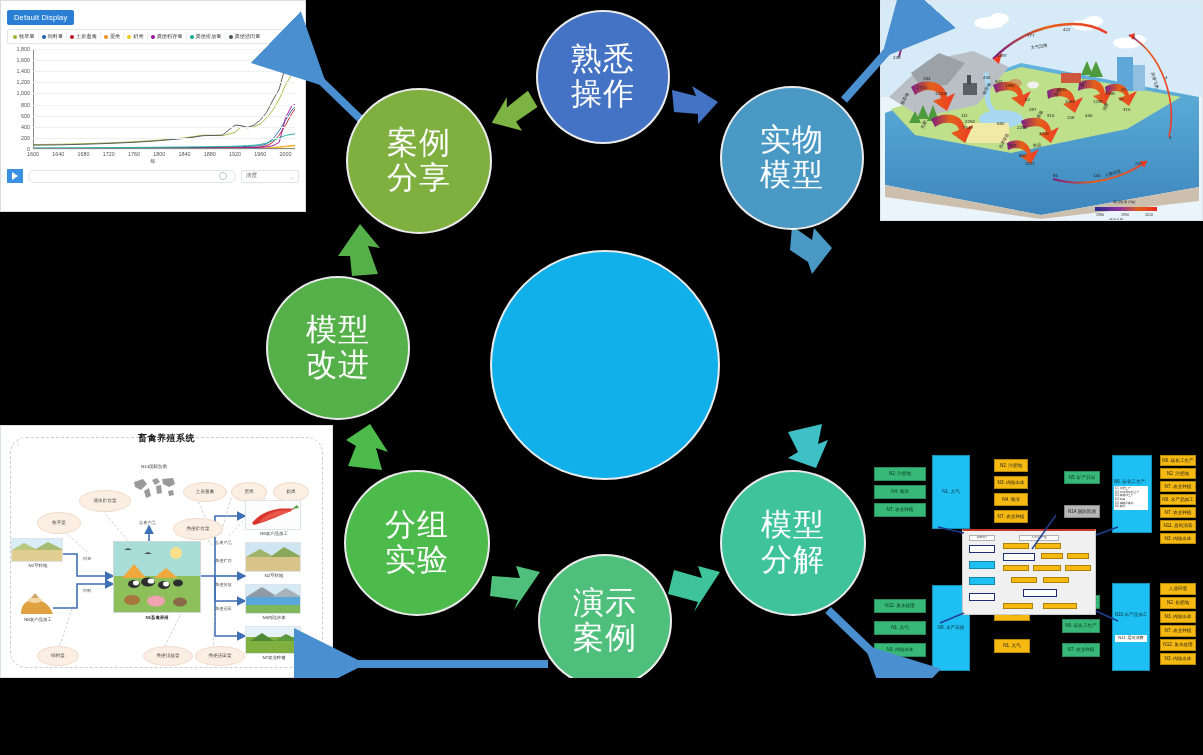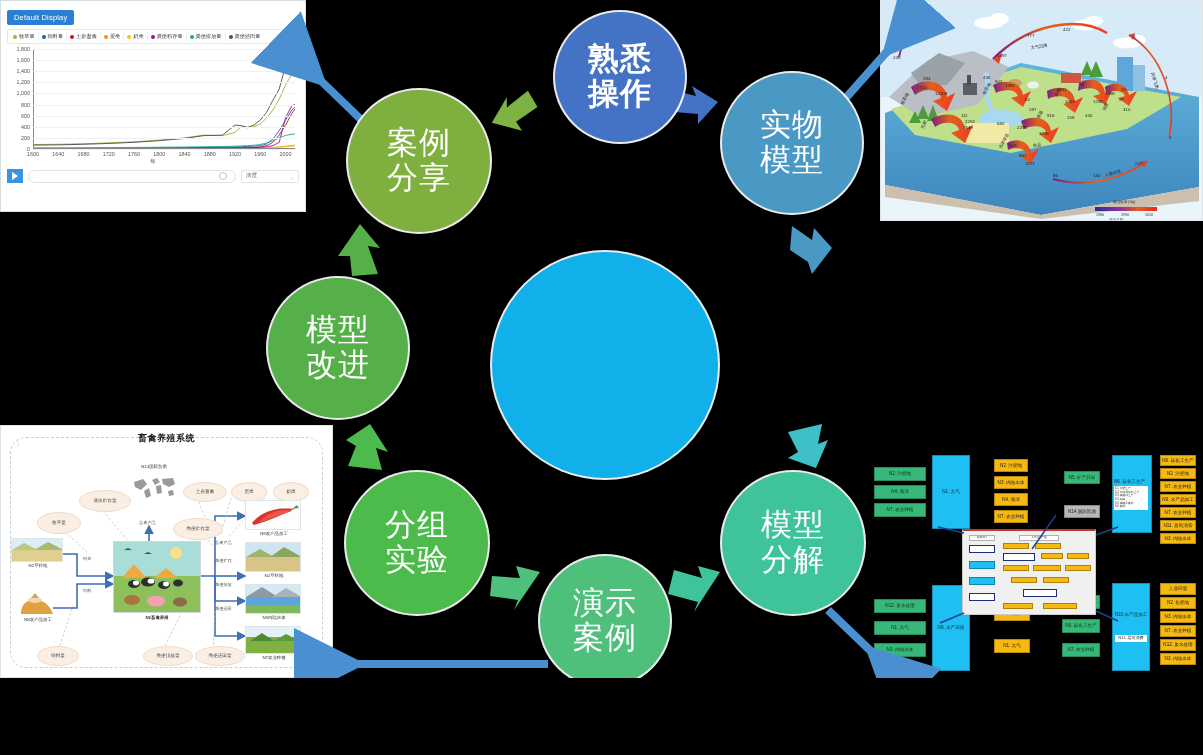--- a/index.html
+++ b/index.html
@@ -32,22 +32,22 @@
   }
   .node span { display: block; white-space: nowrap; }
 
   #node-center {
     left: 492px; top: 252px;
     width: 226px; height: 226px;
     font-size: 47px;
     letter-spacing: 2px;
   }
   .node-sat { font-size: 31px; letter-spacing: 1px; }
-  #node-familiar   { left: 555px; top: 12px;  width: 130px; height: 130px; font-weight: bold; }
-  #node-physical   { left: 722px; top: 73px;  width: 140px; height: 140px; }
+  #node-familiar   { left: 538px; top: 12px;  width: 130px; height: 130px; }
+  #node-physical   { left: 722px; top: 88px;  width: 140px; height: 140px; }
   #node-sysanalysis{ left: 798px; top: 282px; width: 140px; height: 140px; }
   #node-decompose  { left: 722px; top: 472px; width: 142px; height: 142px; }
   #node-demo       { left: 540px; top: 556px; width: 130px; height: 130px; }
   #node-group      { left: 346px; top: 472px; width: 142px; height: 142px; }
   #node-improve    { left: 268px; top: 278px; width: 140px; height: 140px; }
   #node-share      { left: 348px; top: 90px;  width: 142px; height: 142px; }
 
   
   .chev { position: absolute; z-index: 5; }
   .chev svg { display: block; overflow: visible; }

